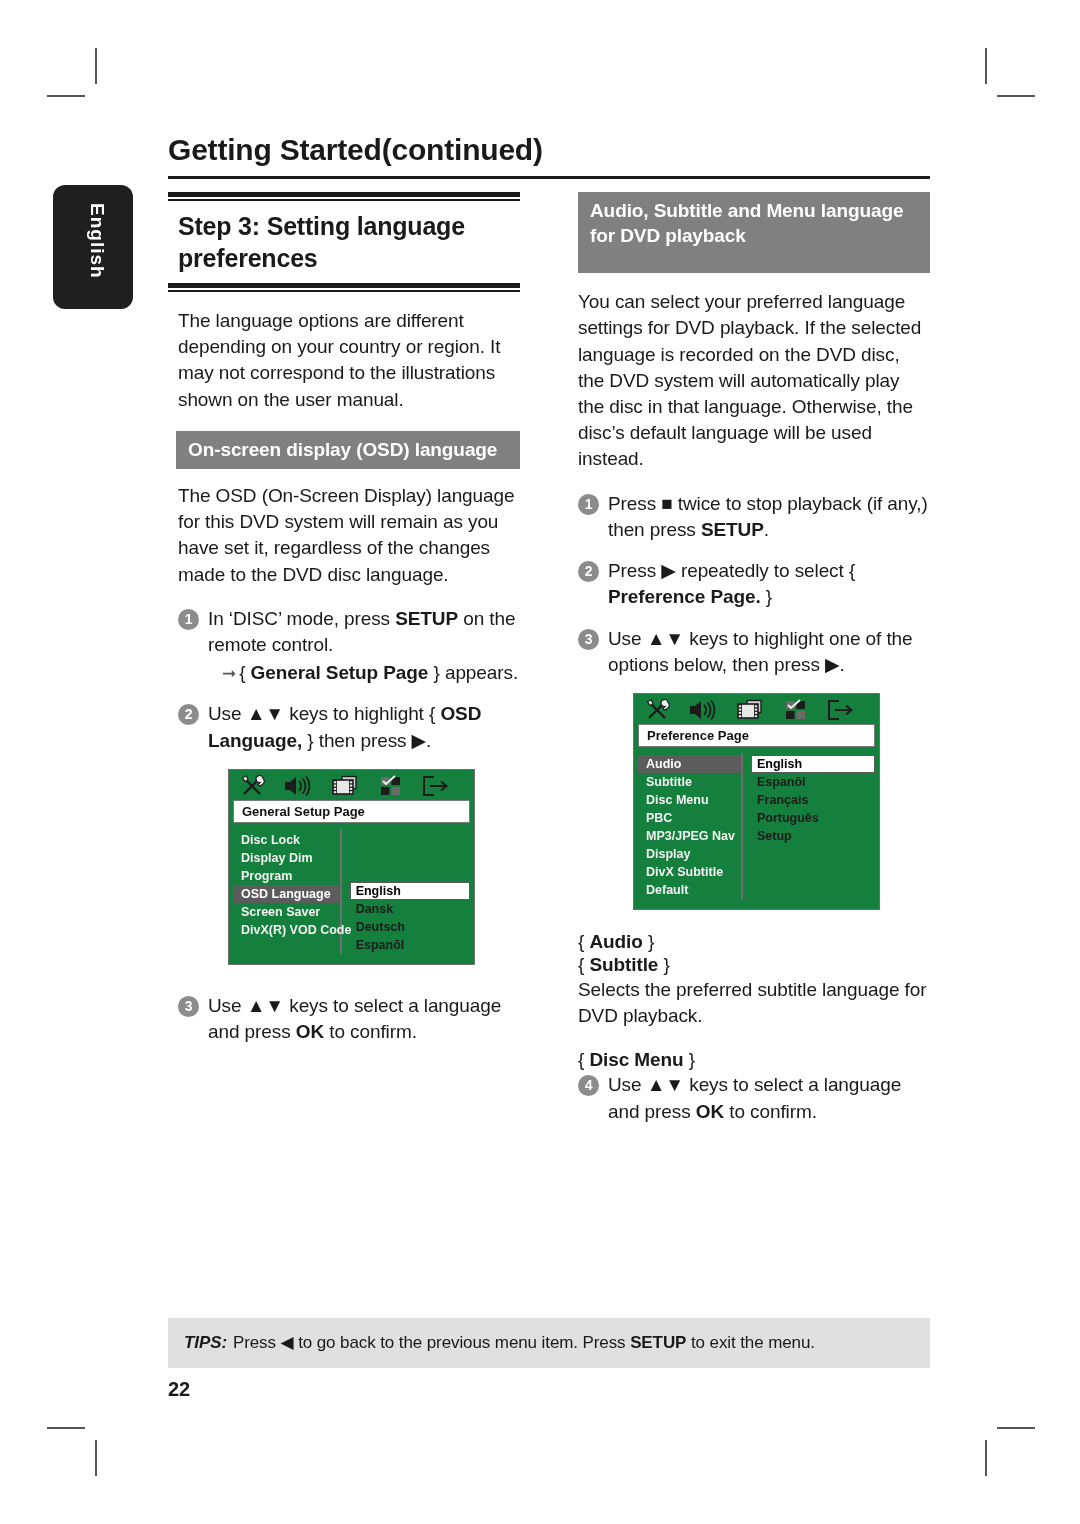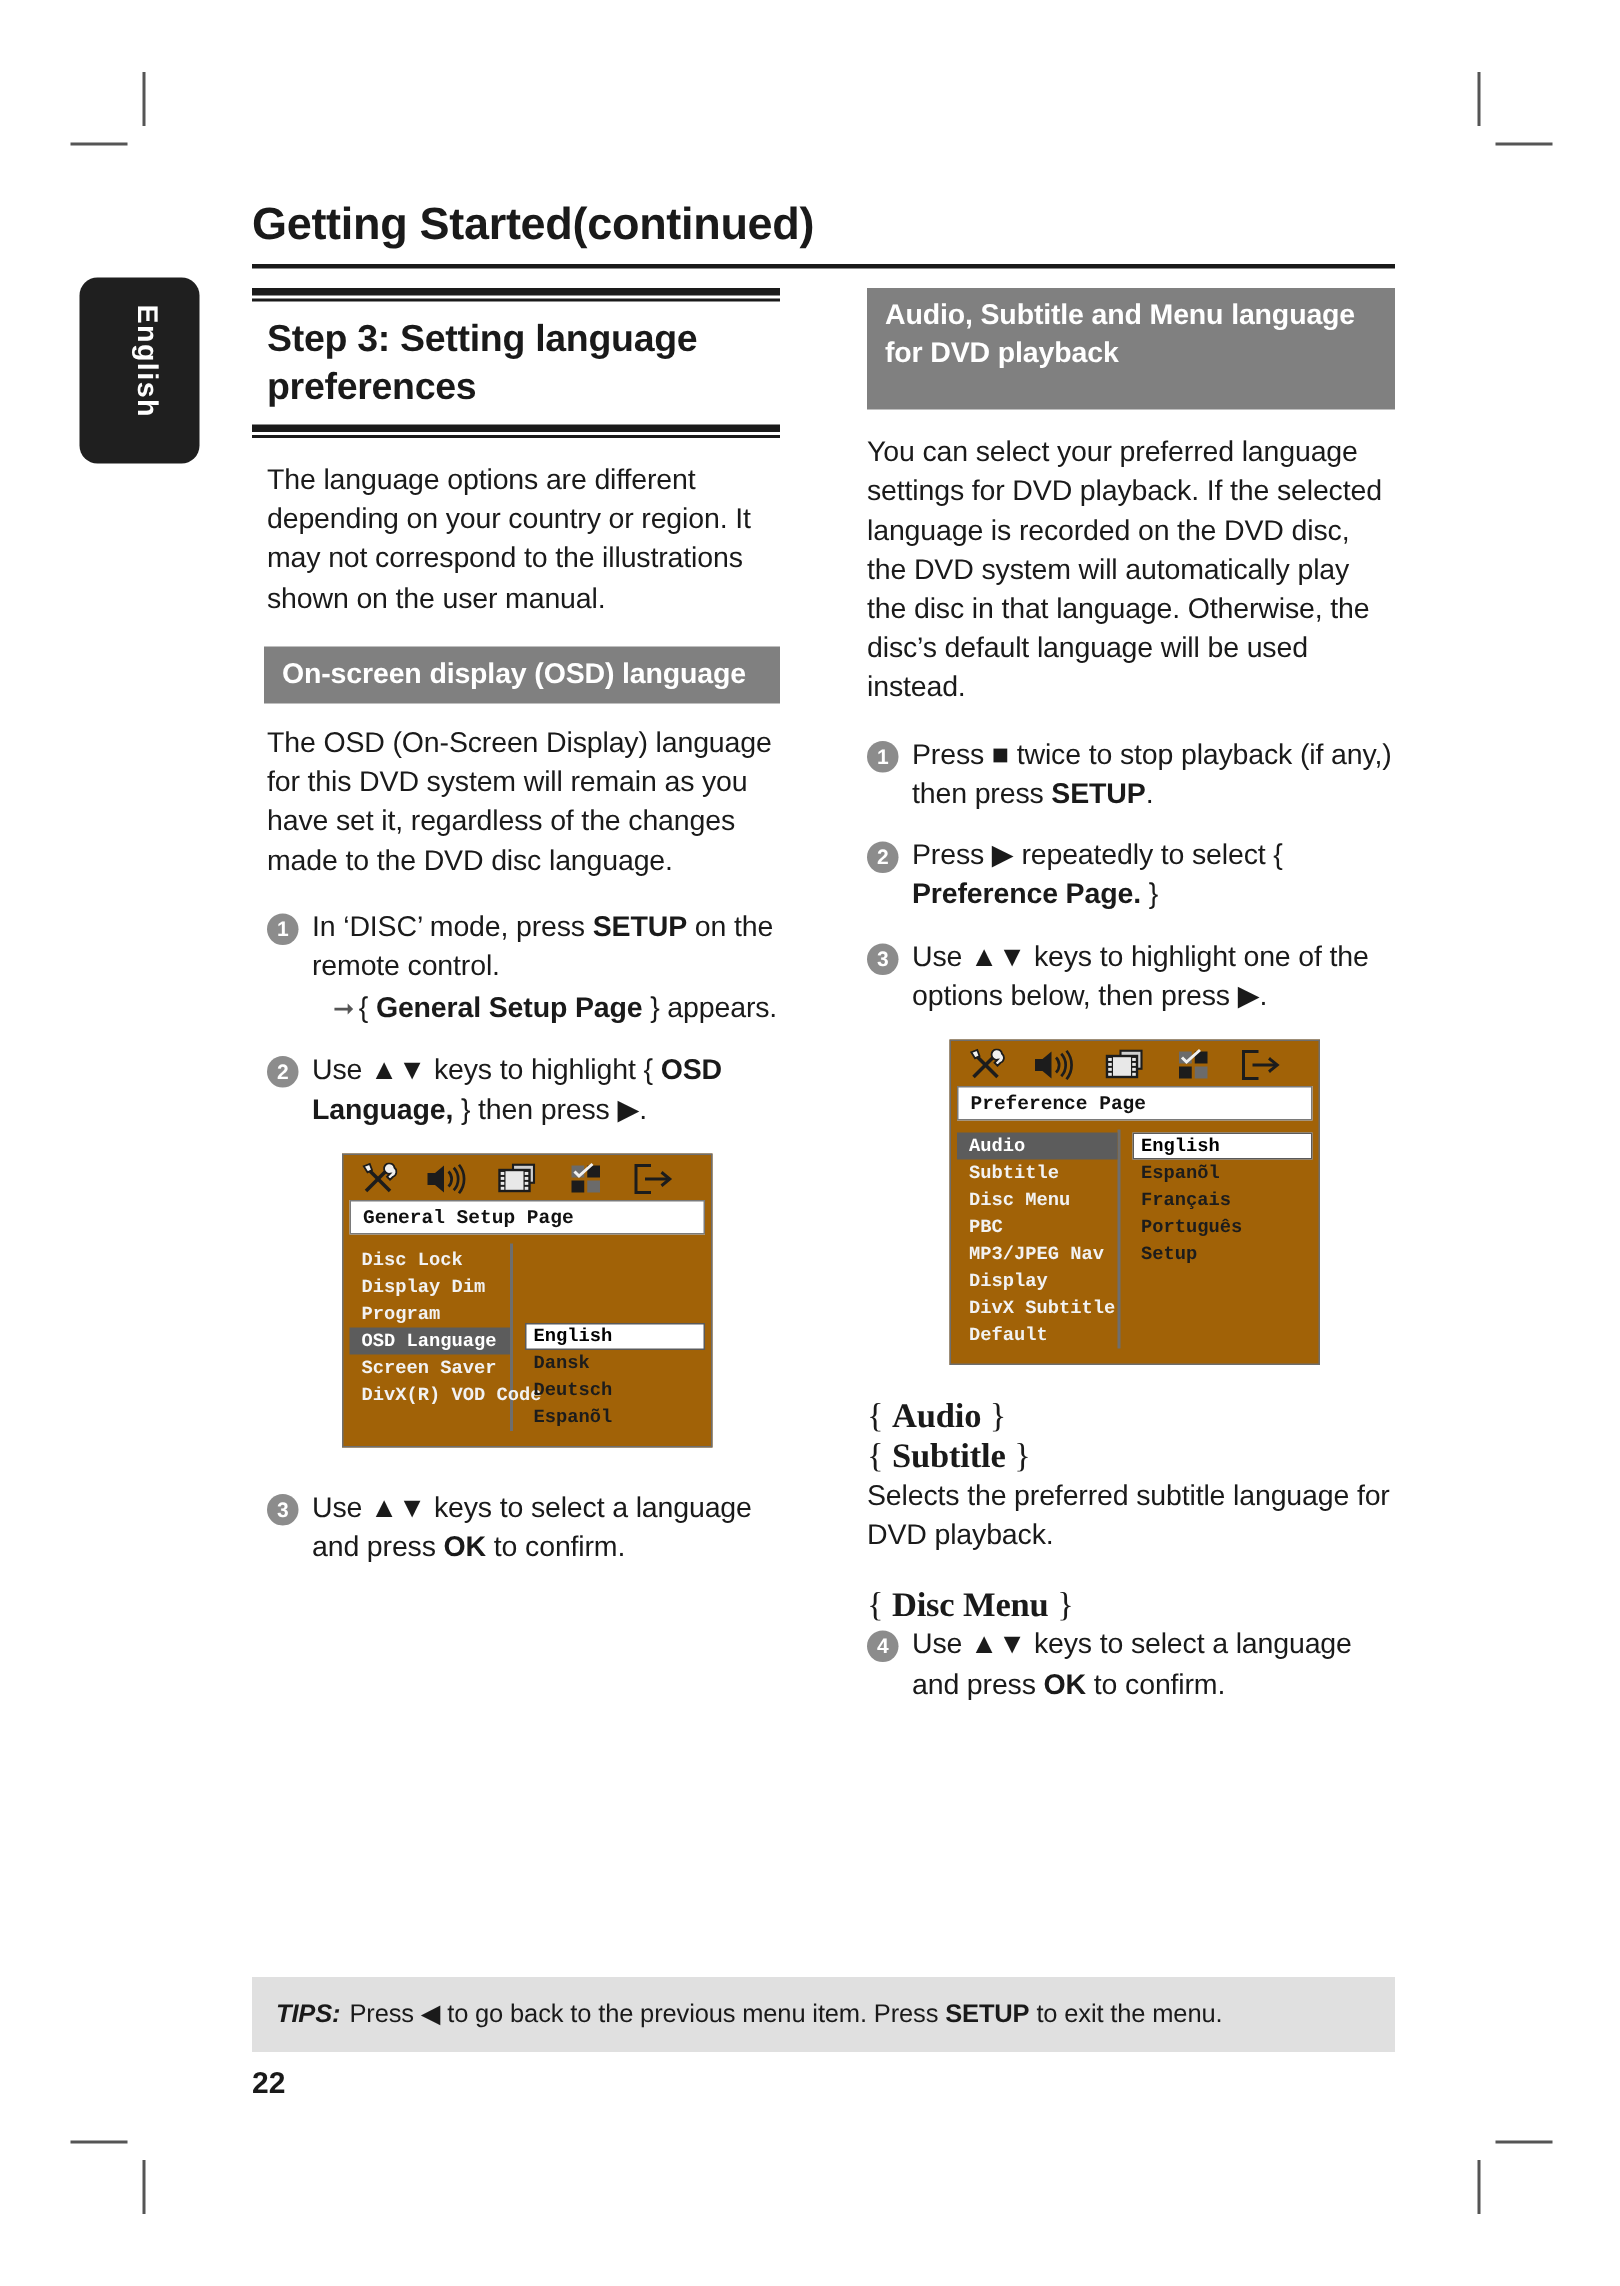--- a/index.html
+++ b/index.html
@@ -143,38 +143,37 @@
   .sub-arrow {
     display: block;
     margin-top: 2px;
     padding-left: 14px;
     font-size: 19px;
   }
   .sub-arrow .arr { font-size: 17px; color: #555; padding-right: 3px; }
 
   
   .opt-title {
-    font-size: 23px;
+    font-size: 19px;
     margin: 0 0 1px 10px;
     letter-spacing: -0.1px;
-    font-family: Liberation Serif, serif;
   }
   .opt-title b { font-weight: bold; }
   .opt-desc {
     font-size: 19px;
     line-height: 1.38;
     margin: 0 0 20px 10px;
     letter-spacing: -0.1px;
   }
 
   
   .osd {
-    background: #a16207;
+    background: #15803d;
     border: 1px solid #6e6e6e;
-    font-family: Liberation Mono, monospace;
+    font-family: Liberation Sans, sans-serif;
   }
   .osd-iconbar {
     display: flex;
     align-items: center;
     gap: 18px;
     padding: 6px 12px 4px 12px;
     height: 30px;
     box-sizing: border-box;
   }
   .osd-iconbar svg { display: block; }

